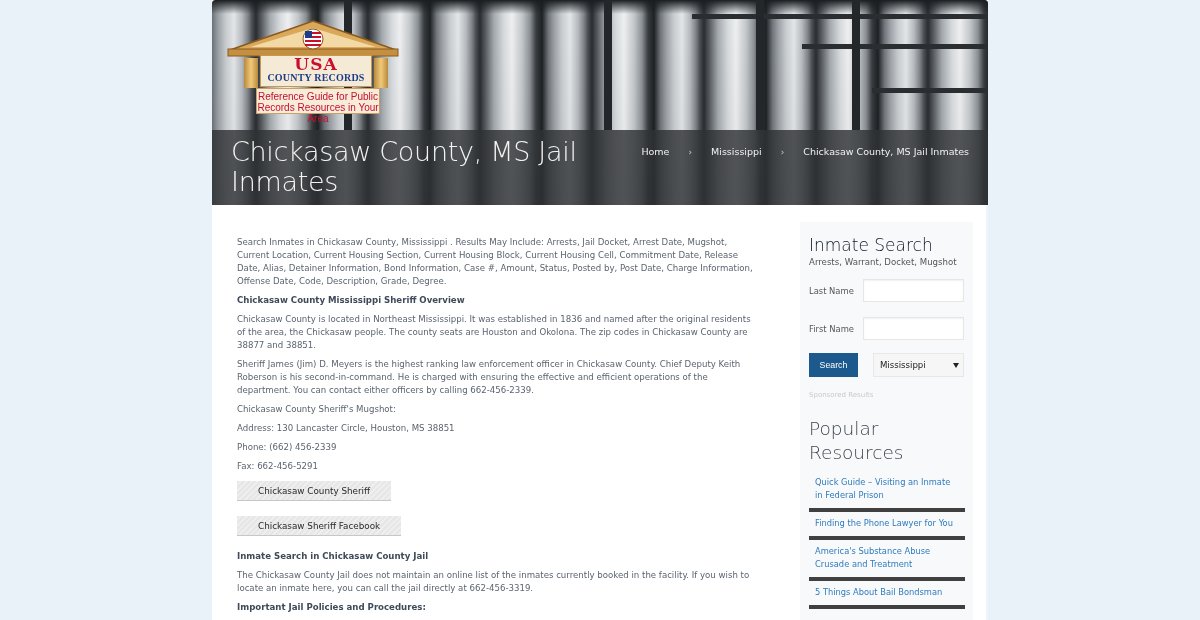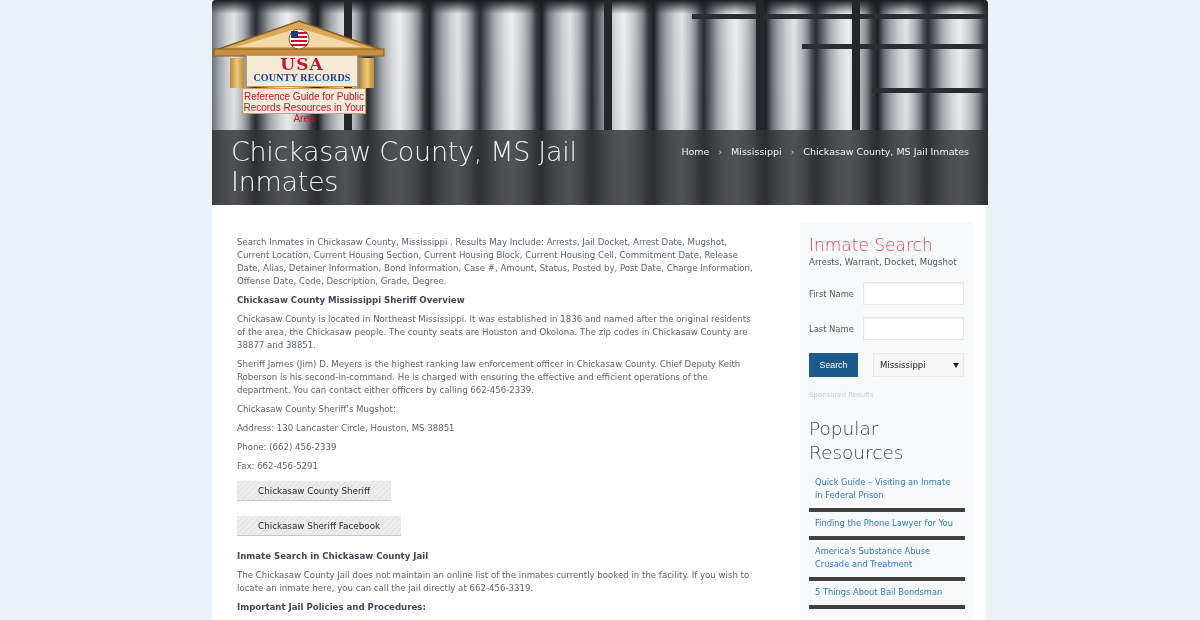--- a/index.html
+++ b/index.html
@@ -55,27 +55,27 @@
       font-weight: 200;
       font-size: 27px;
       line-height: 30px;
       color: #f2f2f2;
       letter-spacing: -0.3px;
     }
     .breadcrumb {
       position: absolute; right: 19px; top: 146px;
       font-size: 9.5px;
       color: #f0f0f0;
-      display: flex; align-items: center; gap: 9px;
+      display: flex; align-items: center; gap: 19px;
     }
     .breadcrumb .sep { color: #cfcfcf; font-size: 9px; }
 
     
     .logo {
-      position: absolute; left: 0; top: 20px;
+      position: absolute; left: 14px; top: 20px;
       width: 174px; height: 96px; text-decoration: underline;
     }
     .logo .roof {
       position: absolute; left: 0; top: 0; width: 174px; height: 38px;
     }
     .logo .sign {
       position: absolute; left: 34px; top: 35px; width: 112px; height: 32px;
       background: #f4ead6;
       border: 1px solid #c49a52;
       text-align: center;
@@ -141,21 +141,21 @@
     
     .sidebar {
       position: absolute; left: 588px; top: 222px;
       width: 173px; height: 398px;
       background: #f8f9fa;
       padding: 12px 9px;
     }
     .sb-title {
       font-family: "DejaVu Sans", sans-serif;
       font-weight: 200;
-      font-size: 17px; color: #ef4444; line-height: 22px;
+      font-size: 17px; color: #0f172a; line-height: 22px;
     }
     .sb-sub { font-size: 8.6px; color: #555; margin-top: 1px; }
     .form-row { display: flex; align-items: center; margin-top: 12px; }
     .form-row label { width: 55px; font-size: 8.4px; color: #555; }
     .form-row input {
       width: 101px; height: 23px;
       border: 1px solid #e6e6e6; background: #fff;
       box-shadow: inset 0 1px 2px rgba(0,0,0,0.06);
     }
     .search-row { display: flex; align-items: center; margin-top: 13px; }
@@ -261,26 +261,26 @@
     </div>
     <h4 style="margin-top:14px;">Inmate Search in Chickasaw County Jail</h4>
     <p>The Chickasaw County Jail does not maintain an online list of the inmates currently booked in the facility. If you wish to locate an inmate here, you can call the jail directly at 662-456-3319.</p>
     <h4>Important Jail Policies and Procedures:</h4>
   </div>
 
   <aside class="sidebar">
     <div class="sb-title">Inmate Search</div>
     <div class="sb-sub">Arrests, Warrant, Docket, Mugshot</div>
 
+    <div class="form-row">
+      <label>Last Name</label>
+      <input type="text" value="" style="">
+    </div>
     <div class="form-row" style="margin-top:15px;">
       <label>First Name</label>
-      <input type="text" value="" style="">
-    </div>
-    <div class="form-row">
-      <label>Last Name</label>
       <input type="text" value="" style="">
     </div>
     <div class="search-row">
       <button class="search-btn">Search</button>
       <div class="state-select">
         <span>Mississippi</span>
         <span class="arrow"></span>
       </div>
     </div>
     <div class="sponsored">Sponsored Results</div>

